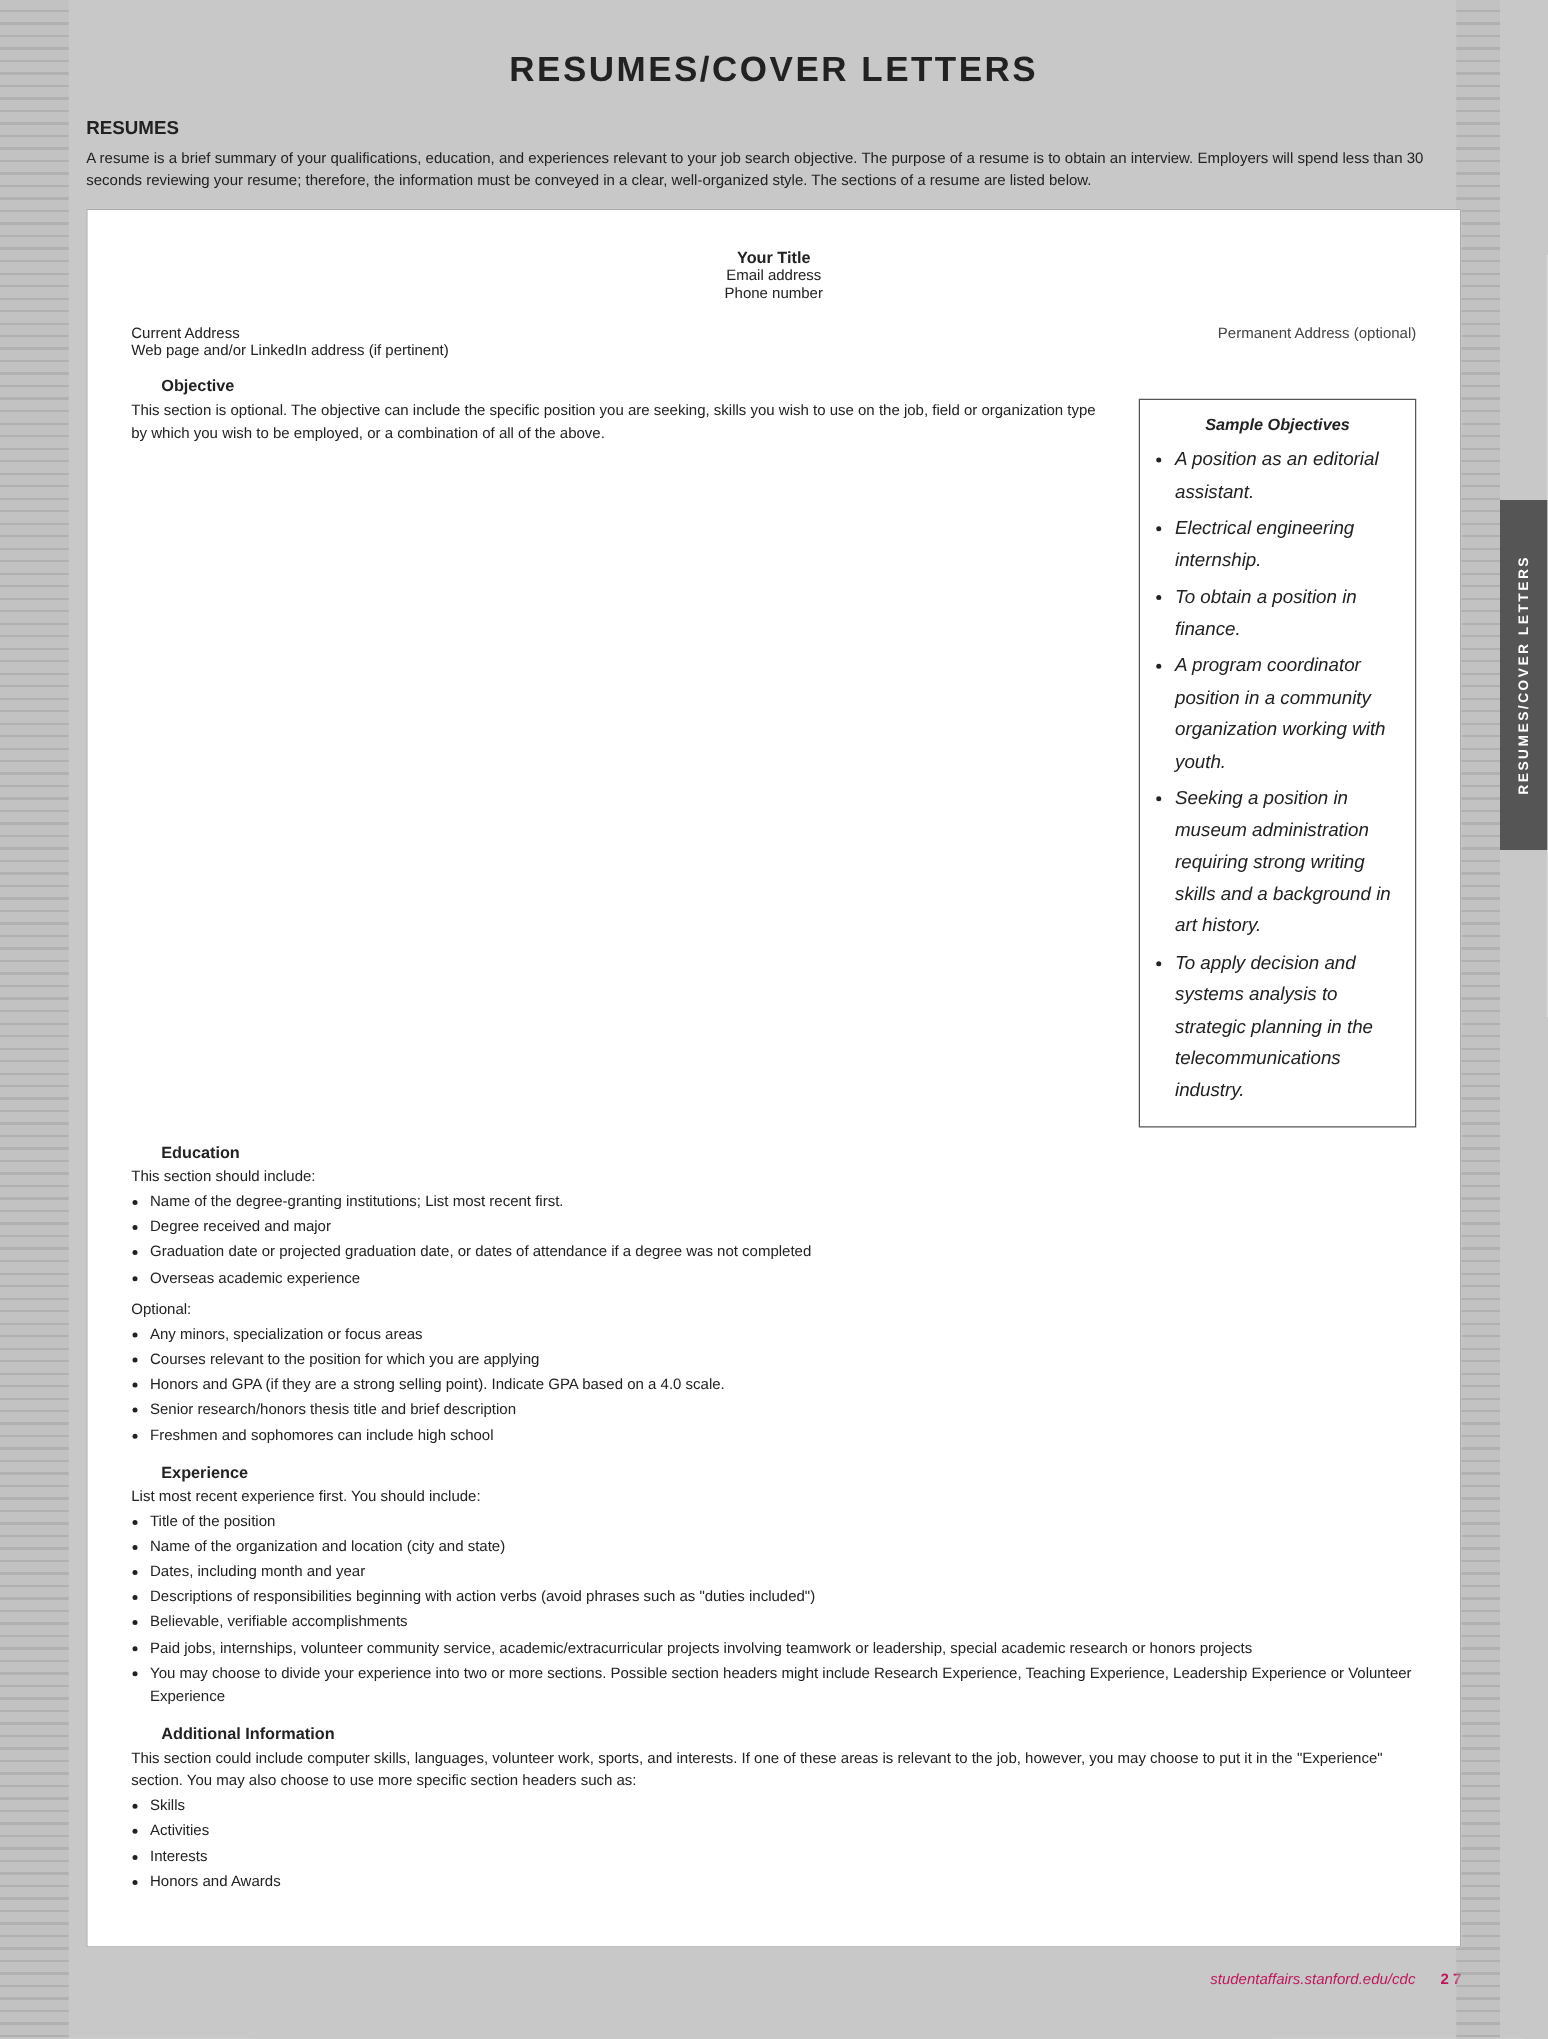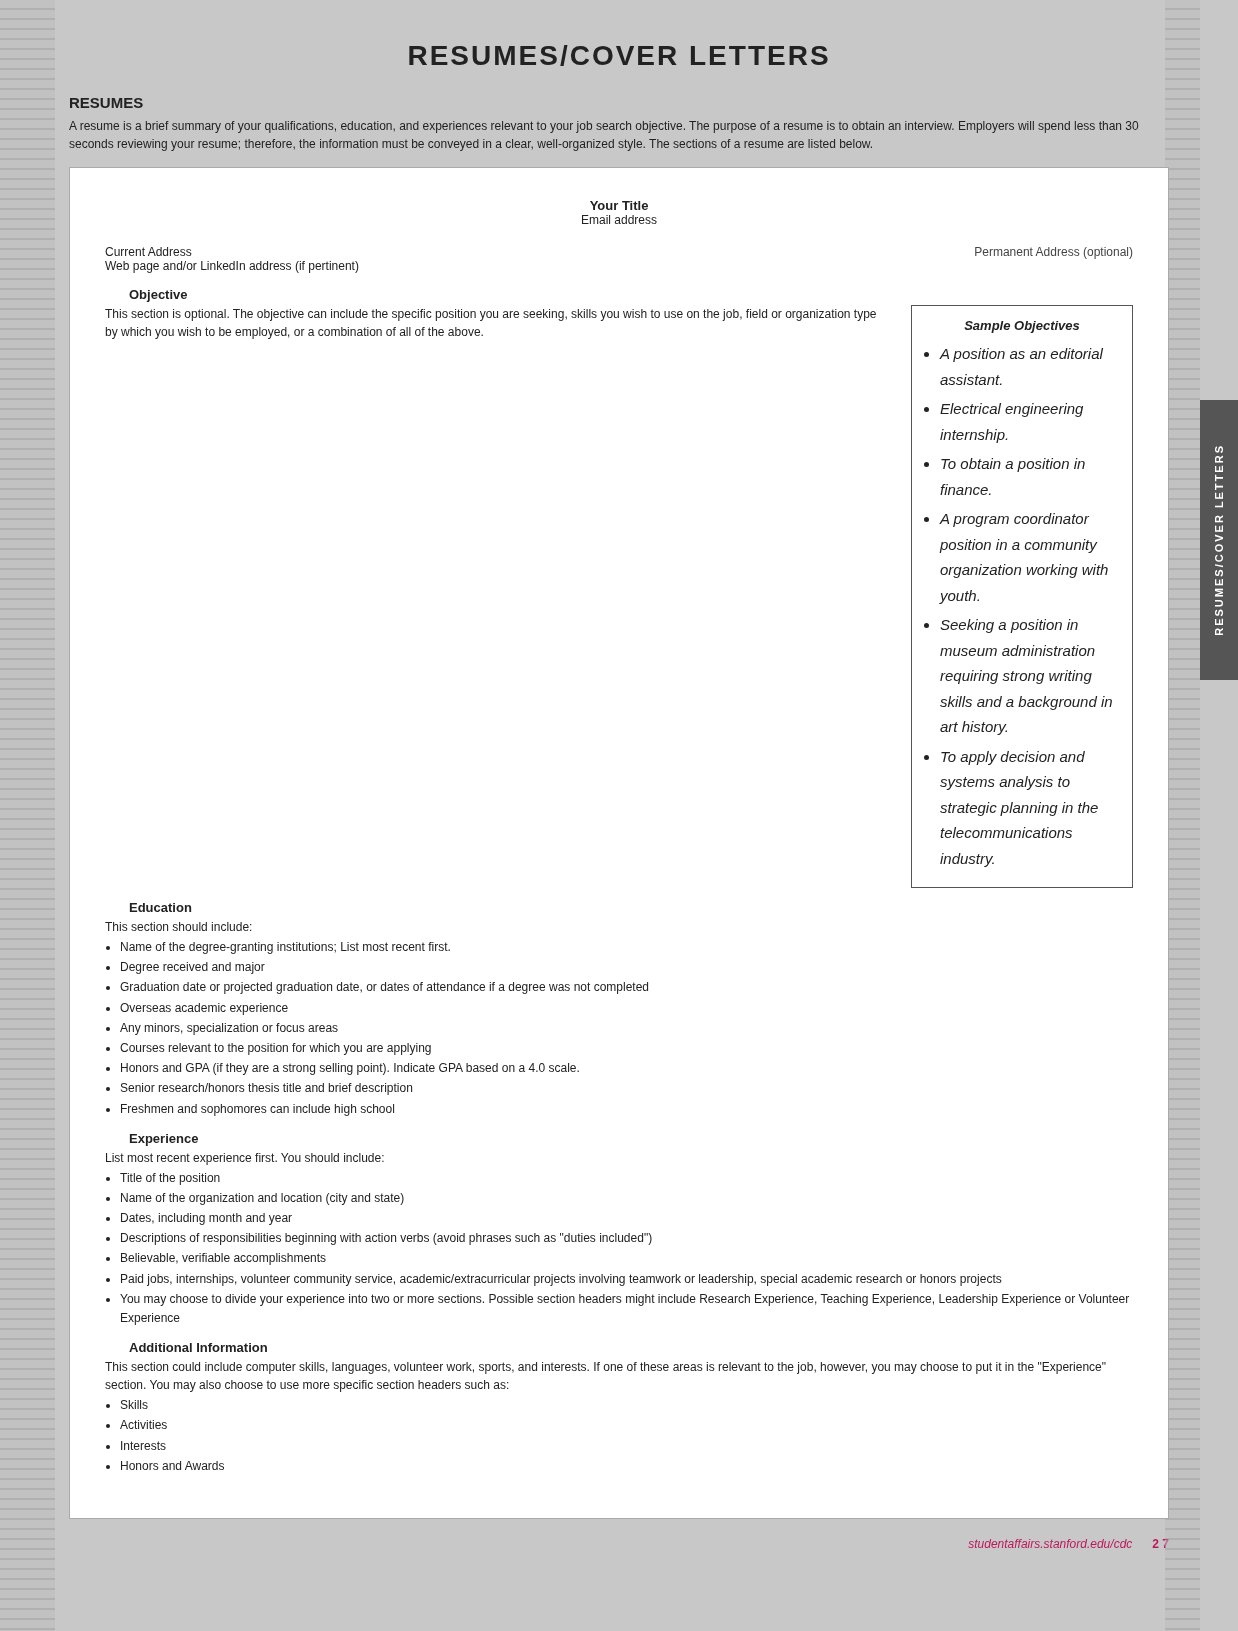--- a/index.html
+++ b/index.html
@@ -250,20 +250,21 @@
     <div class="doc-section">
       <div class="section-heading">RESUMES</div>
       <p class="intro-text">A resume is a brief summary of your qualifications, education, and experiences relevant to your job search objective. The purpose of a resume is to obtain an interview. Employers will spend less than 30 seconds reviewing your resume; therefore, the information must be conveyed in a clear, well-organized style. The sections of a resume are listed below.</p>
     </div>
 
     <div class="doc-box">
 
       <div class="resume-header">
         <div class="name">Your Title</div>
         <div class="contact">Email address</div>
+        <div class="contact">Phone number</div>
       </div>
 
       <div class="address-row">
         <div>
           <div>Current Address</div>
           <div>Web page and/or LinkedIn address (if pertinent)</div>
         </div>
         <div class="optional-label">Permanent Address (optional)</div>
       </div>
 
@@ -291,20 +292,21 @@
 
       <div class="doc-section">
         <div class="doc-section-title">Education</div>
         <p>This section should include:</p>
         <ul>
           <li>Name of the degree-granting institutions; List most recent first.</li>
           <li>Degree received and major</li>
           <li>Graduation date or projected graduation date, or dates of attendance if a degree was not completed</li>
           <li>Overseas academic experience</li>
         </ul>
+        <p style="margin-top:6px; font-size:12px;">Optional:</p>
         <ul>
           <li>Any minors, specialization or focus areas</li>
           <li>Courses relevant to the position for which you are applying</li>
           <li>Honors and GPA (if they are a strong selling point). Indicate GPA based on a 4.0 scale.</li>
           <li>Senior research/honors thesis title and brief description</li>
           <li>Freshmen and sophomores can include high school</li>
         </ul>
       </div>
 
       <div class="doc-section">

